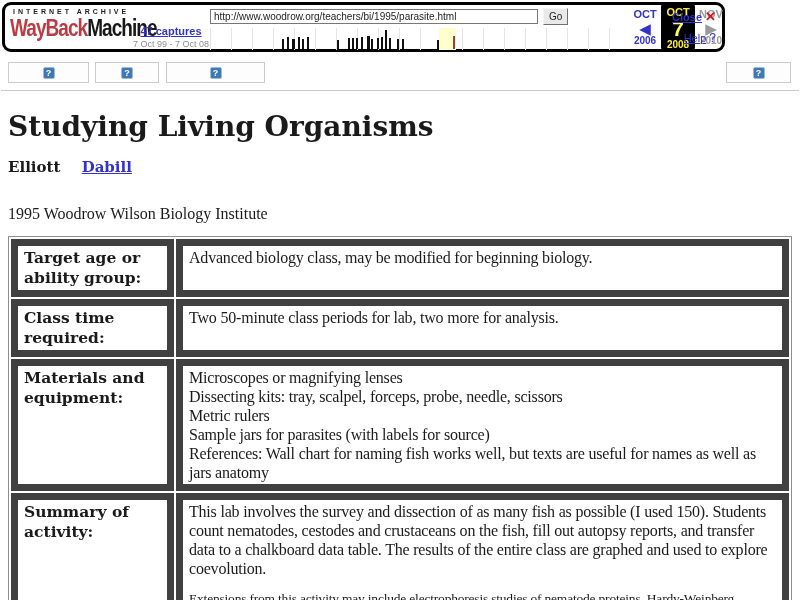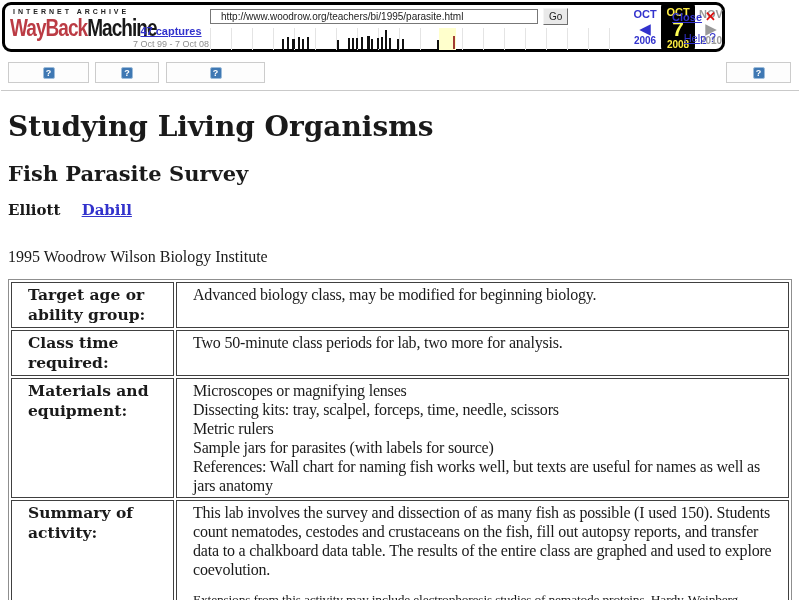--- a/index.html
+++ b/index.html
@@ -12,21 +12,21 @@
   .wb-logo { position: absolute; left: 5px; top: 3px; width: 125px; }
   .wb-logo-top { font-size: 7px; font-weight: bold; letter-spacing: 3px; color: #222; padding-left: 3px; }
   .wb-logo-word { font-size: 20px; font-weight: bold; letter-spacing: -1px;
     transform: scaleY(1.18) scaleX(0.95); transform-origin: left top; white-space: nowrap; }
   .wb-logo-red { color: #bb3b44; }
   .wb-logo-black { color: #181818; }
   .wb-captures { position: absolute; left: 128px; top: 20px; width: 76px; text-align: center; }
   .wb-captures-link { font-size: 11px; font-weight: bold; color: #3232cd; text-decoration: underline; cursor: pointer; }
   .wb-captures-range { font-size: 9px; color: #8e8e8e; margin-top: 2px; white-space: nowrap; }
   .wb-url { position: absolute; left: 205px; top: 4px; width: 328px; height: 15px;
-    font-size: 10px; font-family: "Liberation Sans", sans-serif; border: 1px solid #777; padding: 1px 10px; color: #222; }
+    font-size: 10px; font-family: "Liberation Sans", sans-serif; border: 1px solid #777; padding: 1px 3px; color: #222; }
   .wb-go { position: absolute; left: 538px; top: 3px; height: 17px; font-size: 10px;
     font-family: "Liberation Sans", sans-serif; padding: 0 5px; background: #e9e9e9;
     border: 1px solid; border-color: #f5f5f5 #6f6f6f #6f6f6f #f5f5f5; cursor: pointer; color: #222; }
   .wb-timeline { position: absolute; left: 205px; top: 23px; width: 416px; height: 22px;
     background: repeating-linear-gradient(to right, #e4e4e4 0 1px, transparent 1px 21px); cursor: pointer; }
   .tick { position: absolute; bottom: 1px; width: 2px; background: #111; }
   .tl-highlight { position: absolute; bottom: 0; top: 0; background: #ffffcc; }
   .tl-highlight-tick { position: absolute; bottom: 1px; width: 2px; height: 13px; background: #a13c33; }
   .wb-nav { position: absolute; top: 0; height: 100%; width: 30px; text-align: center; }
   .wb-nav-month { font-size: 11px; font-weight: bold; margin-top: 3px; }
@@ -60,21 +60,21 @@
   
   .content { position: absolute; top: 88px; left: 0; width: 800px; }
   .content hr { border: 0; border-top: 1px solid #c9c9c9; margin: 2px 1px 0 1px; }
   h1 { font-family: "DejaVu Serif", serif; font-size: 28px; font-weight: bold; margin: 19px 0 0 8px; letter-spacing: 0px; }
   h2 { font-family: "DejaVu Serif", serif; font-size: 21px; font-weight: bold; margin: 18px 0 0 8px; }
   .author { font-family: "DejaVu Serif", serif; font-size: 15px; font-weight: bold; margin: 15px 0 0 8px; }
   .author a { color: #3333cc; text-decoration: underline; cursor: pointer; margin-left: 16px; }
   .institute { font-size: 16px; margin: 29px 0 0 8px; }
   table.info { margin: 13px 0 0 8px; width: 784px; border: 1px solid #8f8f8f;
     border-spacing: 2px; border-collapse: separate; }
-  td { border: 1px solid #404040; vertical-align: top; padding: 2px 16px; font-size: 16px; line-height: 19px; }
+  td { border: 7px solid #404040; vertical-align: top; padding: 2px 6px; font-size: 16px; line-height: 19px; }
   td.lbl { width: 163px; font-family: "DejaVu Serif", serif; font-weight: bold; font-size: 15.5px; line-height: 20px; }
   td.val { letter-spacing: -0.2px; }
   td.val .line { display: block; }
   .para2 { font-size: 13.5px; line-height: 16.5px; margin-top: 13px; }
 </style>
 </head>
 <body>
 
 <div class="wb-toolbar">
 
@@ -149,39 +149,38 @@
     <span class="qicon">?</span>
   </div>
   <div class="imgbox imgbox-4">
     <span class="qicon">?</span>
   </div>
 </div>
 
 <div class="content">
   <hr>
   <h1>Studying Living Organisms</h1>
-  <h2>Fish Parasite Survey</h2>
   <div class="author"><span>Elliott </span><a>Dabill</a></div>
   <div class="institute">1995 Woodrow Wilson Biology Institute</div>
 
   <table class="info">
     <tbody>
         <tr>
       <td class="lbl">Target age or ability group:</td>
       <td class="val">Advanced biology class, may be modified for beginning biology.</td>
     </tr>
     <tr>
       <td class="lbl">Class time required:</td>
       <td class="val">Two 50-minute class periods for lab, two more for analysis.</td>
     </tr>
     <tr>
       <td class="lbl">Materials and equipment:</td>
       <td class="val">
         <span class="line">Microscopes or magnifying lenses</span>
-        <span class="line">Dissecting kits: tray, scalpel, forceps, time, needle, scissors</span>
+        <span class="line">Dissecting kits: tray, scalpel, forceps, probe, needle, scissors</span>
         <span class="line">Metric rulers</span>
         <span class="line">Sample jars for parasites (with labels for source)</span>
         <span class="line">References: Wall chart for naming fish works well, but texts are useful for names as well as jars anatomy</span>
       </td>
     </tr>
     <tr>
       <td class="lbl">Summary of activity:</td>
       <td class="val">
         <div>This lab involves the survey and dissection of as many fish as possible (I used 150). Students count nematodes, cestodes and crustaceans on the fish, fill out autopsy reports, and transfer data to a chalkboard data table. The results of the entire class are graphed and used to explore coevolution.</div>
         <div class="para2">Extensions from this activity may include electrophoresis studies of nematode proteins, Hardy-Weinberg calculations and other ecological studies. Literature searches are a natural follow-up</div>

